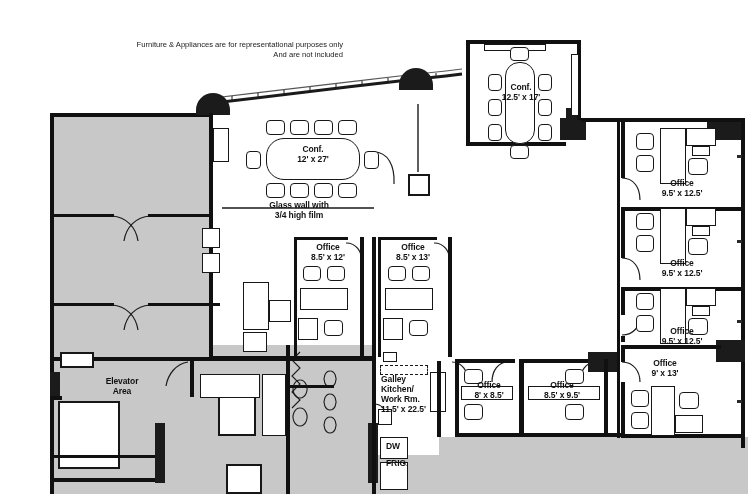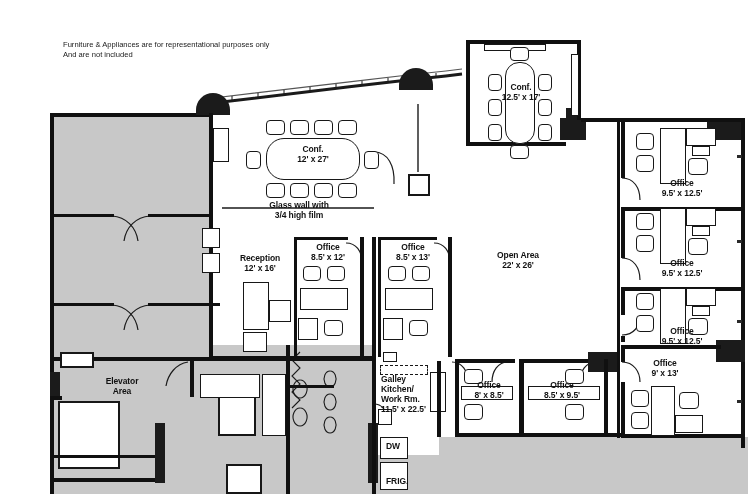--- a/index.html
+++ b/index.html
@@ -1,20 +1,20 @@
 <!DOCTYPE html>
 <html><head>
 <meta charset="utf-8">
 <style>
   html,body{margin:0;padding:0;background:#ffffff;}
   body{font-family:"Liberation Sans", sans-serif;}
   #plan{position:relative;width:748px;height:494px;background:#ffffff;overflow:hidden;}
   .lbl{position:absolute;color:#121212;font-size:8.5px;line-height:10px;text-align:center;white-space:pre;letter-spacing:-0.1px;font-weight:600;}
   .lbl.left{text-align:left;}
-  .note{position:absolute;color:#1a1a1a;font-size:7.6px;line-height:10px;white-space:pre;font-weight:400;}
+  .note{position:absolute;color:#1a1a1a;font-size:7.6px;line-height:10px;white-space:pre;font-weight:400;text-align:right;}
   .wall{position:absolute;background:#101010;}
   .thinwall{position:absolute;background:#2a2a2a;}
   .col{position:absolute;background:#1b1b1b;}
   .gray{position:absolute;background:#c8c8c8;}
   .box{position:absolute;border:1.2px solid #171717;background:#ffffff;box-sizing:border-box;}
   .chair{position:absolute;border:1.2px solid #171717;background:#ffffff;box-sizing:border-box;border-radius:4px;}
   .chairv{position:absolute;border:1.2px solid #171717;background:#ffffff;box-sizing:border-box;border-radius:4px;}
   svg.ov{position:absolute;left:0;top:0;width:748px;height:494px;pointer-events:none;}
   .semicol{position:absolute;background:#1b1b1b;}
 </style>
@@ -260,42 +260,38 @@
 
   <div class="note" style="left:63px;top:40px;width:280px;">Furniture &amp; Appliances are for representational purposes only
 And are not included</div>
 
   <div class="lbl" style="left:268px;top:144px;width:90px;">Conf.
 12' x 27'</div>
   <div class="lbl" style="left:474px;top:82px;width:94px;">Conf.
 12.5' x 17'</div>
   <div class="lbl" style="left:240px;top:200px;width:118px;">Glass wall with
 3/4 high film</div>
-  <div class="lbl" style="left:222px;top:253px;width:76px;">Reception
-12' x 16'</div>
   <div class="lbl" style="left:295px;top:242px;width:66px;">Office
 8.5' x 12'</div>
   <div class="lbl" style="left:380px;top:242px;width:66px;">Office
 8.5' x 13'</div>
-  <div class="lbl" style="left:472px;top:250px;width:92px;">Open Area
-22' x 26'</div>
   <div class="lbl" style="left:634px;top:178px;width:96px;">Office
 9.5' x 12.5'</div>
   <div class="lbl" style="left:634px;top:258px;width:96px;">Office
 9.5' x 12.5'</div>
   <div class="lbl" style="left:634px;top:326px;width:96px;">Office
 9.5' x 12.5'</div>
   <div class="lbl" style="left:625px;top:358px;width:80px;">Office
 9' x 13'</div>
   <div class="lbl" style="left:461px;top:380px;width:56px;">Office
 8' x 8.5'</div>
   <div class="lbl" style="left:528px;top:380px;width:68px;">Office
 8.5' x 9.5'</div>
   <div class="lbl left" style="left:381px;top:374px;width:58px;">Galley
 Kitchen/
 Work Rm.
 11.5' x 22.5'</div>
   <div class="lbl" style="left:86px;top:376px;width:72px;">Elevator
 Area</div>
   <div class="lbl left" style="left:386px;top:441px;width:30px;">DW</div>
-  <div class="lbl left" style="left:386px;top:476px;width:36px;">FRIG.</div>
+  <div class="lbl left" style="left:386px;top:458px;width:36px;">FRIG.</div>
 
 </div>
 
 </body></html>

